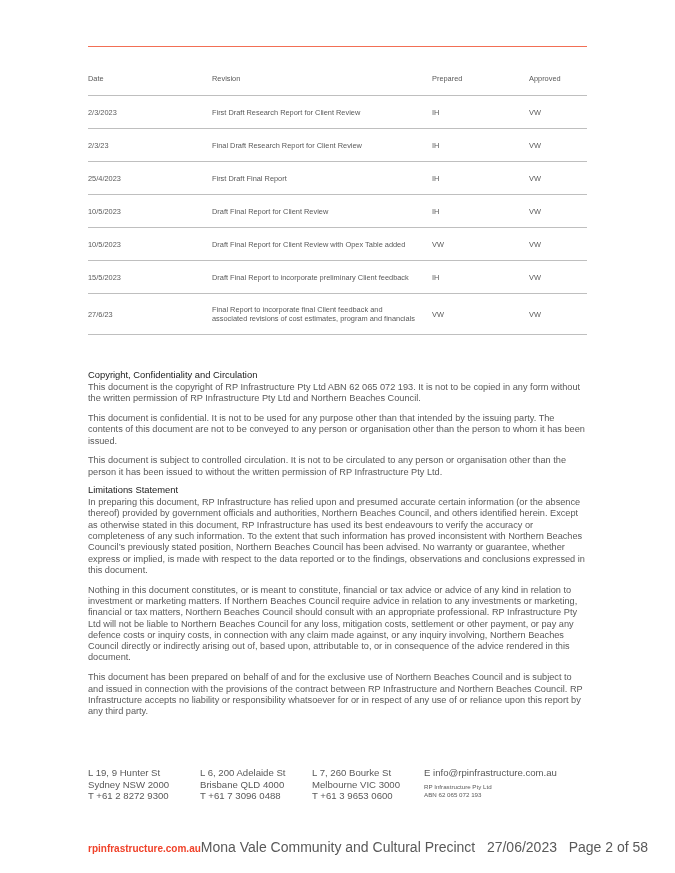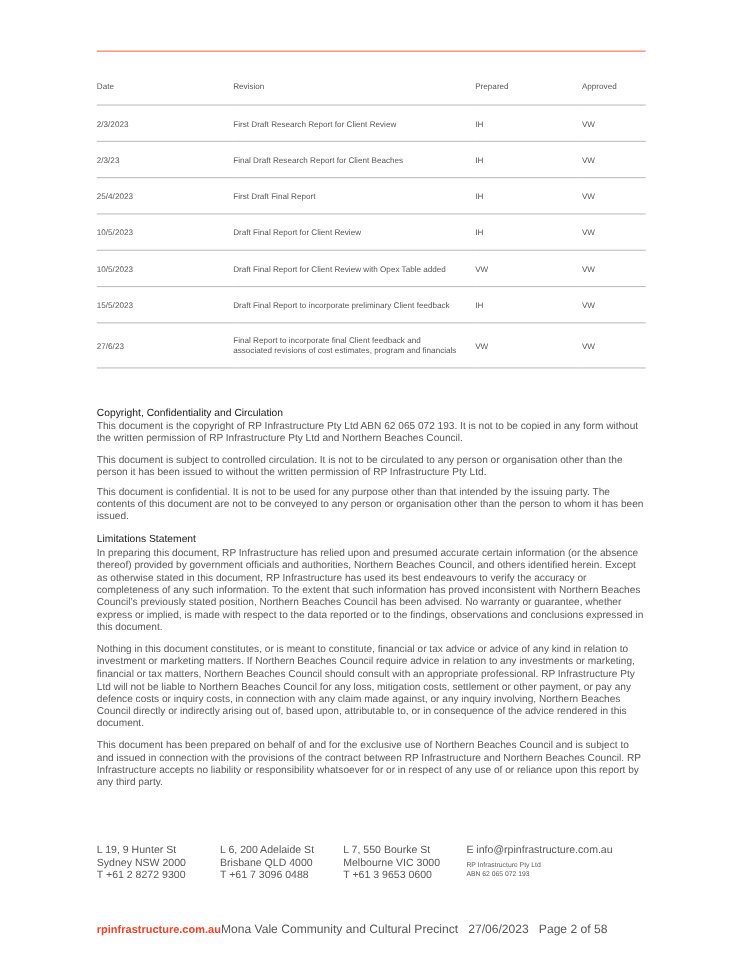--- a/index.html
+++ b/index.html
@@ -24,21 +24,21 @@
   .footer-addr { position: absolute; left: 88px; top: 767px; width: 500px; display: flex; font-size: 9.6px; line-height: 11.5px; color: #595959; }
   .addr-col { white-space: nowrap; }
   .addr-col.c1 { width: 112px; }
   .addr-col.c2 { width: 112px; }
   .addr-col.c3 { width: 112px; }
   .addr-col.c4 { }
   .addr-col .small { font-size: 6.2px; line-height: 8px; margin-top: 4px; color: #595959; }
 
   .footer-bar { position: absolute; left: 88px; top: 839px; width: 499px; display: flex; justify-content: flex-start; align-items: baseline; }
   .site-link { font-size: 10px; font-weight: bold; color: #f0422a; text-decoration: none; }
-  .page-meta { font-size: 11px; color: #595959; white-space: pre; }
+  .page-meta { font-size: 14px; color: #595959; white-space: pre; }
 </style>
 </head>
 <body>
 
 <div class="page">
   <div class="top-rule"></div>
 
   <table class="rev-table">
     <thead>
       <tr>
@@ -50,21 +50,21 @@
     </thead>
     <tbody>
       <tr>
         <td>2/3/2023</td>
         <td>First Draft Research Report for Client Review</td>
         <td>IH</td>
         <td>VW</td>
       </tr>
       <tr>
         <td>2/3/23</td>
-        <td>Final Draft Research Report for Client Beaches</td>
+        <td>Final Draft Research Report for Client Review</td>
         <td>IH</td>
         <td>VW</td>
       </tr>
       <tr>
         <td>25/4/2023</td>
         <td>First Draft Final Report</td>
         <td>IH</td>
         <td>VW</td>
       </tr>
       <tr>
@@ -93,41 +93,41 @@
         </td>
         <td>VW</td>
         <td>VW</td>
       </tr>
     </tbody>
   </table>
 
   <div class="body-text">
     <h3>Copyright, Confidentiality and Circulation</h3>
     <p>This document is the copyright of RP Infrastructure Pty Ltd ABN 62 065 072 193. It is not to be copied in any form without the written permission of RP Infrastructure Pty Ltd and Northern Beaches Council.</p>
+    <p>This document is confidential. It is not to be used for any purpose other than that intended by the issuing party. The contents of this document are not to be conveyed to any person or organisation other than the person to whom it has been issued.</p>
     <p style="margin-bottom:6px">This document is subject to controlled circulation. It is not to be circulated to any person or organisation other than the person it has been issued to without the written permission of RP Infrastructure Pty Ltd.</p>
-    <p>This document is confidential. It is not to be used for any purpose other than that intended by the issuing party. The contents of this document are not to be conveyed to any person or organisation other than the person to whom it has been issued.</p>
     <h3>Limitations Statement</h3>
     <p>In preparing this document, RP Infrastructure has relied upon and presumed accurate certain information (or the absence thereof) provided by government officials and authorities, Northern Beaches Council, and others identified herein. Except as otherwise stated in this document, RP Infrastructure has used its best endeavours to verify the accuracy or completeness of any such information. To the extent that such information has proved inconsistent with Northern Beaches Council’s previously stated position, Northern Beaches Council has been advised. No warranty or guarantee, whether express or implied, is made with respect to the data reported or to the findings, observations and conclusions expressed in this document.</p>
     <p>Nothing in this document constitutes, or is meant to constitute, financial or tax advice or advice of any kind in relation to investment or marketing matters. If Northern Beaches Council require advice in relation to any investments or marketing, financial or tax matters, Northern Beaches Council should consult with an appropriate professional. RP Infrastructure Pty Ltd will not be liable to Northern Beaches Council for any loss, mitigation costs, settlement or other payment, or pay any defence costs or inquiry costs, in connection with any claim made against, or any inquiry involving, Northern Beaches Council directly or indirectly arising out of, based upon, attributable to, or in consequence of the advice rendered in this document.</p>
     <p>This document has been prepared on behalf of and for the exclusive use of Northern Beaches Council and is subject to and issued in connection with the provisions of the contract between RP Infrastructure and Northern Beaches Council. RP Infrastructure accepts no liability or responsibility whatsoever for or in respect of any use of or reliance upon this report by any third party.</p>
   </div>
 
   <div class="footer-addr">
     <div class="addr-col c1">
       <div>L 19, 9 Hunter St</div>
       <div>Sydney NSW 2000</div>
       <div>T +61 2 8272 9300</div>
     </div>
     <div class="addr-col c2">
       <div>L 6, 200 Adelaide St</div>
       <div>Brisbane QLD 4000</div>
       <div>T +61 7 3096 0488</div>
     </div>
     <div class="addr-col c3">
-      <div>L 7, 550 Bourke St</div>
+      <div>L 7, 260 Bourke St</div>
       <div>Melbourne VIC 3000</div>
       <div>T +61 3 9653 0600</div>
     </div>
     <div class="addr-col c4">
       <div>E info@rpinfrastructure.com.au</div>
       <div class="small">
         <div>RP Infrastructure Pty Ltd</div>
         <div>ABN 62 065 072 193</div>
       </div>
     </div>

